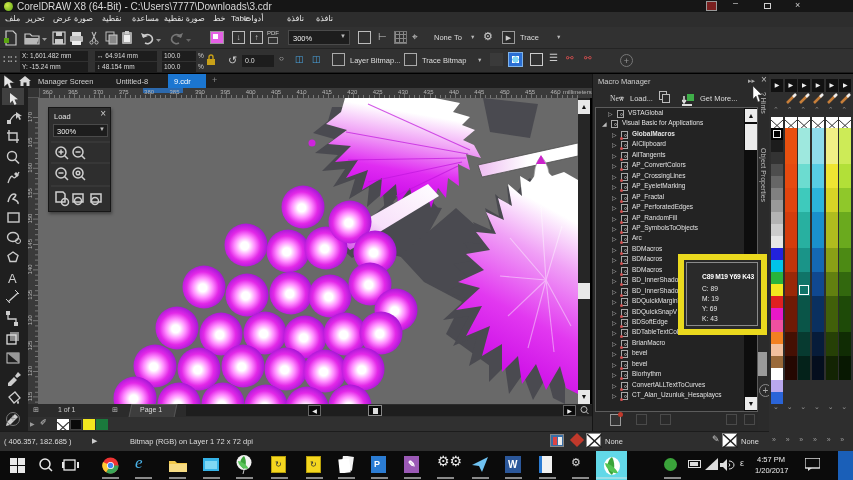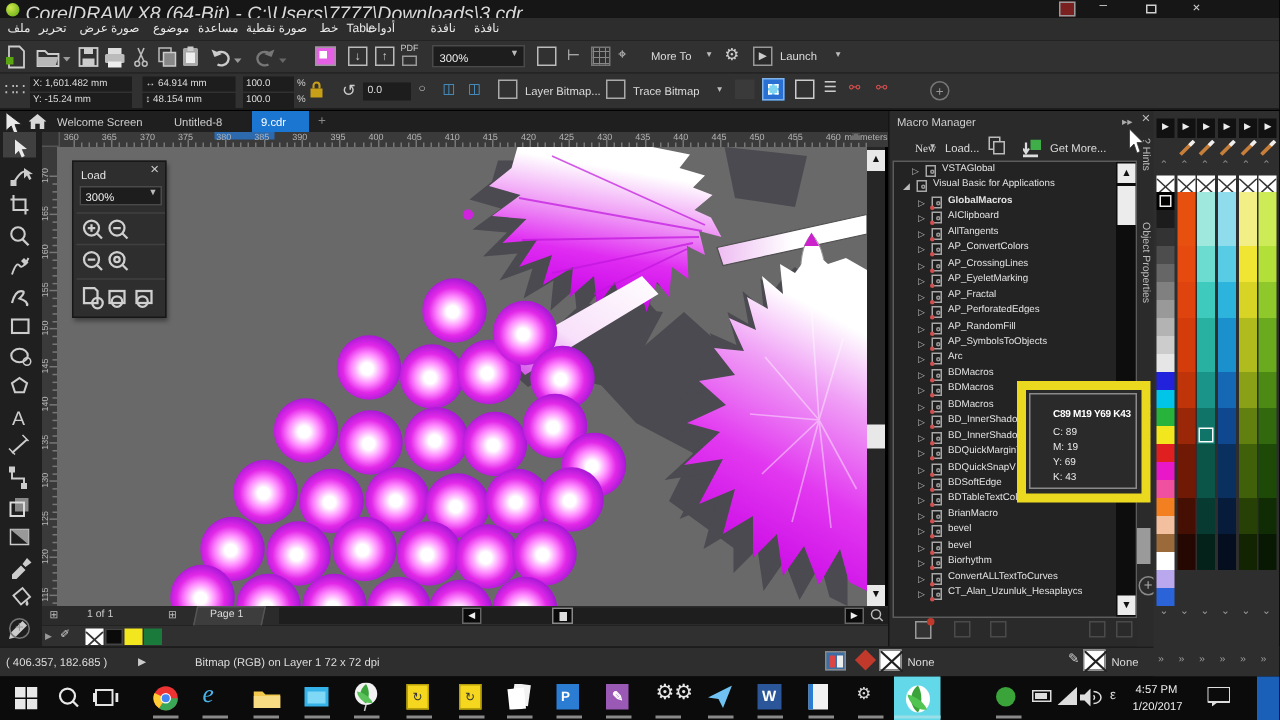--- a/index.html
+++ b/index.html
@@ -4,21 +4,21 @@
 *{margin:0;padding:0;box-sizing:border-box;}
 html,body{width:853px;height:480px;overflow:hidden;background:#000;}
 body{font-family:"Liberation Sans",sans-serif;position:relative;}
 .ab{position:absolute;}
 .tx{position:absolute;color:#ddd;font-size:8px;white-space:nowrap;}
 </style></head>
 <body>
 
 <div class="ab" style="left:0;top:0;width:853px;height:12px;background:#161616;"></div>
 <div class="ab" style="left:4px;top:2px;width:9px;height:9px;border-radius:50%;background:radial-gradient(circle at 35% 35%,#cfe84a,#5aa512);"></div>
-<div class="tx" style="left:17px;top:1px;font-size:13px;color:#d8d8d8;font-style:italic;">CorelDRAW X8 (64-Bit) - C:\Users\7777\Downloads\3.cdr</div>
+<div class="tx" style="left:17px;top:1px;font-size:10px;color:#d8d8d8;">CorelDRAW X8 (64-Bit) - C:\Users\7777\Downloads\3.cdr</div>
 <div class="ab" style="left:706px;top:1px;width:11px;height:10px;background:#7a2020;border:1px solid #999;"></div>
 <div class="tx" style="left:733px;top:-2px;color:#cfcfcf;font-size:9px;">–</div>
 <div class="ab" style="left:764px;top:3px;width:7px;height:6px;border:1px solid #cfcfcf;"></div>
 <div class="tx" style="left:795px;top:0px;color:#cfcfcf;font-size:9px;">×</div>
 
 <div class="ab" style="left:0;top:12px;width:853px;height:15px;background:#2d2d2d;"></div>
 <div id="menubar"></div>
 
 <div class="ab" style="left:0;top:27px;width:853px;height:22px;background:#313131;border-bottom:1px solid #242424;"></div>
 <div id="toolbar1">
@@ -57,25 +57,25 @@
     <div class="tx" style="left:267px;top:30px;font-size:6px;color:#ccc;">PDF</div>
     <div class="ab" style="left:268px;top:37px;width:10px;height:7px;border:1px solid #999;"></div>
     <div class="ab" style="left:288px;top:30px;width:62px;height:15px;background:#1d1d1d;border:1px solid #4a4a4a;">
       <span class="tx" style="left:4px;top:3px;font-size:7.5px;color:#eee;">300%</span>
       <span class="tx" style="right:3px;top:2px;font-size:6px;color:#bbb;">▼</span>
     </div>
     <div class="ab" style="left:358px;top:31px;width:13px;height:13px;border:1px solid #bbb;"></div>
     <div class="tx" style="left:378px;top:31px;font-size:10px;color:#c8c8c8;">⊢</div>
     <div class="ab" style="left:394px;top:31px;width:13px;height:13px;background:repeating-linear-gradient(0deg,#888 0 1px,transparent 1px 4px),repeating-linear-gradient(90deg,#888 0 1px,transparent 1px 4px);border:1px solid #777;"></div>
     <div class="tx" style="left:412px;top:31px;font-size:10px;color:#c8c8c8;">⌖</div>
-    <div class="tx" style="left:434px;top:33px;font-size:7.5px;color:#ddd;">More To</div>
+    <div class="tx" style="left:434px;top:33px;font-size:7.5px;color:#ddd;">None To</div>
     <div class="tx" style="left:470px;top:34px;font-size:5.5px;color:#bbb;">▼</div>
     <div class="tx" style="left:483px;top:30px;font-size:11px;color:#d0d0d0;">⚙</div>
     <div class="ab" style="left:502px;top:31px;width:13px;height:13px;border:1px solid #999;background:#2a2a2a;color:#ccc;font-size:7px;text-align:center;line-height:12px;">▶</div>
-    <div class="tx" style="left:520px;top:33px;font-size:7.5px;color:#ddd;">Launch</div>
+    <div class="tx" style="left:520px;top:33px;font-size:7.5px;color:#ddd;">Trace</div>
     <div class="tx" style="left:556px;top:34px;font-size:5.5px;color:#bbb;">▼</div>
   </div>
 
 <div class="ab" style="left:0;top:49px;width:853px;height:24px;background:#313131;border-bottom:1px solid #1d1d1d;"></div>
 <div id="propbar">
     <div class="tx" style="left:3px;top:53px;font-size:11px;color:#bbb;">∷∷</div>
     <div class="ab" style="left:20px;top:51px;width:68px;height:10px;background:#1d1d1d;">
       <span class="tx" style="left:2px;top:1px;font-size:6.5px;color:#ddd;">X: 1,601.482 mm</span>
     </div>
     <div class="ab" style="left:20px;top:62px;width:68px;height:10px;background:#1d1d1d;">
@@ -122,21 +122,21 @@
     <div class="ab" style="left:620px;top:54px;width:13px;height:13px;border:1.5px solid #777;border-radius:50%;color:#999;font-size:9px;text-align:center;line-height:12px;">+</div>
   </div>
 
 <div class="ab" style="left:0;top:74px;width:592px;height:14px;background:#1f1f1f;"></div>
 <svg class="ab" style="left:1px;top:74px;" width="16" height="17">
     <path d="M3,1 L3,13 6.5,10 8.5,15.5 11,14.5 9,9 13.5,9 Z" fill="#e8e8e8" stroke="#222" stroke-width="0.6"></path>
   </svg>
 <svg class="ab" style="left:19px;top:76px;" width="12" height="11">
     <path d="M6,0 L12,5 10.5,5 10.5,10 7.5,10 7.5,6.5 4.5,6.5 4.5,10 1.5,10 1.5,5 0,5 Z" fill="#d8d8d8"></path>
   </svg>
-<div class="tx" style="left:38px;top:77px;font-size:7.5px;color:#cfcfcf;">Welcome Screen</div>
+<div class="tx" style="left:38px;top:77px;font-size:7.5px;color:#cfcfcf;">Manager Screen</div>
 <div class="tx" style="left:116px;top:77px;font-size:7.5px;color:#cfcfcf;">Untitled-8</div>
 <div class="ab" style="left:168px;top:74px;width:38px;height:14px;background:#1b76d1;"></div>
 <div class="tx" style="left:174px;top:77px;font-size:7.5px;color:#fff;">9.cdr</div>
 <div class="tx" style="left:212px;top:75px;font-size:9px;color:#888;">+</div>
 
 <div class="ab" style="left:28px;top:88px;width:564px;height:10px;background:#3a3a3a;"></div>
 <div class="ab" style="left:28px;top:88px;width:12px;height:10px;background:#333;border-right:1px solid #555;border-bottom:1px solid #555;"></div>
 <div class="ab" style="left:143px;top:88px;width:40px;height:5px;background:#2c69ad;"></div>
 <div id="hruler">
     <div class="tx" style="left:42.5px;top:88.5px;font-size:6px;color:#b5b5b5;">360</div>
@@ -1117,20 +1117,20 @@
     <div class="ab" style="left:539px;top:477px;width:17px;height:2px;background:#8a8a8a;"></div>
     <div class="ab" style="left:572px;top:477px;width:17px;height:2px;background:#8a8a8a;"></div>
     <div class="ab" style="left:664px;top:477px;width:17px;height:2px;background:#8a8a8a;"></div>
     <div class="ab" style="left:596px;top:477px;width:31px;height:2px;background:#9adfe8;"></div>
   </div>
 
 <div class="tx" style="left:5px;top:14px;font-size:8px;color:#e8e8e8;">ملف</div>
 <div class="tx" style="left:26px;top:14px;font-size:8px;color:#e8e8e8;">تحرير</div>
 <div class="tx" style="left:53px;top:14px;font-size:8px;color:#e8e8e8;">عرض</div>
 <div class="tx" style="left:74px;top:14px;font-size:8px;color:#e8e8e8;">صورة</div>
-<div class="tx" style="left:102px;top:14px;font-size:8px;color:#e8e8e8;">موضوع</div>
+<div class="tx" style="left:102px;top:14px;font-size:8px;color:#e8e8e8;">نقطية</div>
 <div class="tx" style="left:132px;top:14px;font-size:8px;color:#e8e8e8;">مساعدة</div>
 <div class="tx" style="left:164px;top:14px;font-size:8px;color:#e8e8e8;">صورة نقطية</div>
 <div class="tx" style="left:213px;top:14px;font-size:8px;color:#e8e8e8;">خط</div>
 <div class="tx" style="left:231px;top:14px;font-size:8px;color:#e8e8e8;">Table</div>
 <div class="tx" style="left:244px;top:14px;font-size:8px;color:#e8e8e8;">أدوات</div>
 <div class="tx" style="left:287px;top:14px;font-size:8px;color:#e8e8e8;">نافذة</div>
 <div class="tx" style="left:316px;top:14px;font-size:8px;color:#e8e8e8;">نافذة</div>
 
 </body></html>

